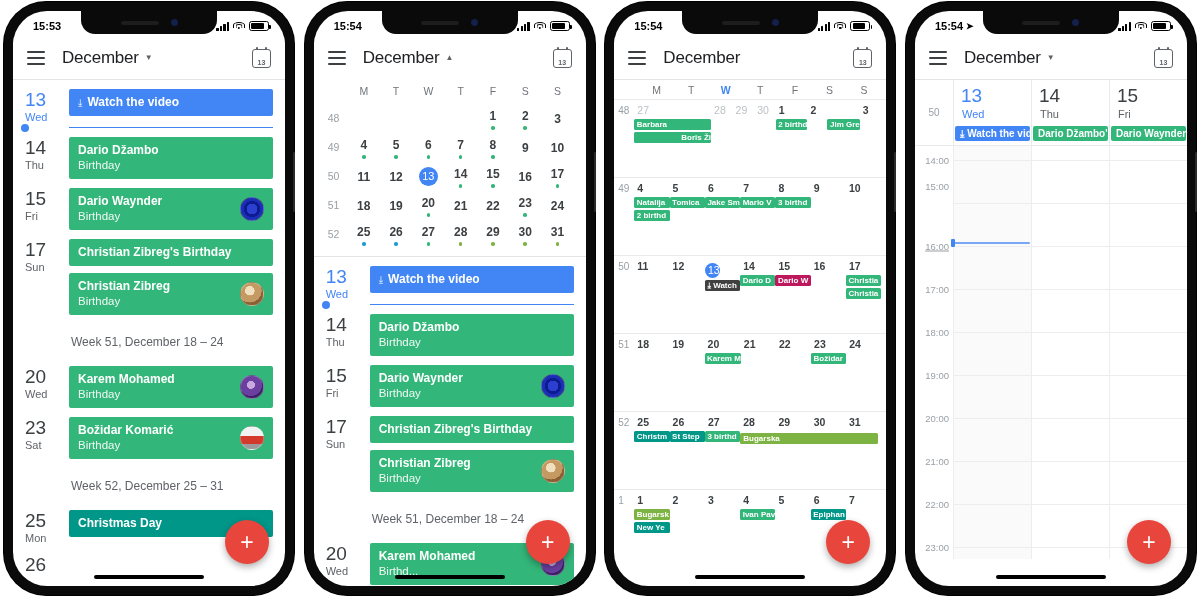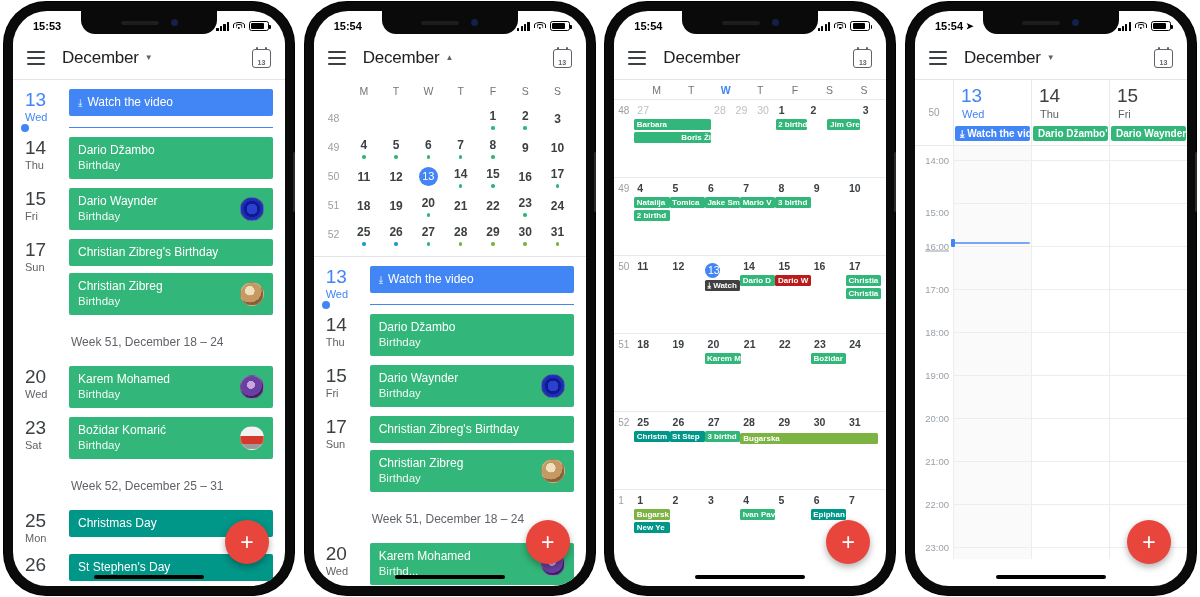--- a/index.html
+++ b/index.html
@@ -102,21 +102,21 @@
   .sched-date { width: 44px; flex:0 0 44px; padding-top:1px; }
   .sched-date .dnum { font-size:19px; color:#3c4043; line-height:20px; font-weight:normal;}
   .sched-date .ddow { font-size:11px; color:#5f6368; line-height:14px; }
   .sched-date.today .dnum, .sched-date.today .ddow { color:#4285f4; }
   .sched-events { flex:1; display:flex; flex-direction:column; gap:7px; min-width:0;}
   .chip {
     border-radius: 2px; padding: 6px 9px; color:#fff; position:relative;
     display:flex; align-items:center; min-height: 26px;
   }
   .chip .txt { flex:1; min-width:0; }
-  .chip .t1 { font-size:12px; font-weight:normal; line-height:15px; white-space:nowrap; overflow:hidden; }
+  .chip .t1 { font-size:12px; font-weight:bold; line-height:15px; white-space:nowrap; overflow:hidden; }
   .chip .t2 { font-size:11.5px; line-height:15px; opacity:.92; }
   .chip.two { min-height: 42px; }
   .avatar { width:24px;height:24px;border-radius:50%; flex:0 0 24px; margin-left:6px;
             background-size:cover; border:1px solid rgba(255,255,255,.25); }
   .av-blue { background: radial-gradient(circle at 50% 50%, #2b3fd0 0 34%, #0e1b8f 35% 52%, #1a2db8 53% 70%, #0a1160 71% 100%); }
   .av-dog  { background: radial-gradient(circle at 40% 35%, #f0e0c0 0 24%, #c49a62 25% 60%, #8a5f34 61% 100%); }
   .av-purple{ background: radial-gradient(circle at 45% 40%, #c9a8e0 0 22%, #6b3fa0 23% 62%, #3a1f63 63% 100%); }
   .av-car  { background: linear-gradient(180deg,#f2f2f2 0 42%, #d33a2c 43% 78%, #9b9b9b 79% 100%); }
   .now-line { position:relative; height:1px; background:#4285f4; margin-top:4px; }
   .now-dot { position:absolute; left:-48px; top:-3.5px; width:8px;height:8px;border-radius:50%;background:#4285f4; }
@@ -350,27 +350,20 @@
               <div class="txt">
                   <div class="t1">Christmas Day</div>
                 </div>
             </div>
           </div>
         </div>
         <div class="sched-row">
           <div class="sched-date">
             <div class="dnum">26</div>
           </div>
-          <div class="sched-events">
-            <div class="chip" style="background:#009688">
-              <div class="txt">
-                  <div class="t1">St Stephen's Day</div>
-                </div>
-            </div>
-          </div>
         </div>
       </div>
 
       <div class="fab">+</div>
       <div class="home-ind"></div>
     </div>
   </div>
 
   <div class="phone">
     <div class="screen">
@@ -710,21 +703,21 @@
               </div></div>
             <div class="fm-day">
               <span class="n">14</span>
               <div class="fm-chips">
                 <div class="fm-chip" style="background: rgb(51, 182, 121);">Dario D</div>
               </div>
             </div>
             <div class="fm-day">
               <span class="n">15</span>
               <div class="fm-chips">
-                <div class="fm-chip" style="background: #b91c1c;">Dario W</div>
+                <div class="fm-chip" style="background: #be185d;">Dario W</div>
               </div>
             </div>
             <div class="fm-day">
               <span class="n">16</span>
               <div class="fm-chips"></div>
             </div>
             <div class="fm-day">
               <span class="n">17</span>
               <div class="fm-chips">
                 <div class="fm-chip" style="background: rgb(51, 182, 121);">Christia</div>
@@ -908,21 +901,21 @@
         <div class="dv-col">
           <div class="dn">15</div>
           <div class="dd">Fri</div>
           <div class="dv-allday" style="background:#33b679">Dario Waynder's b</div>
         </div>
       </div>
 
       <div class="dv-grid">
         <div class="dv-times" id="dv-times">
             <div class="dv-time" style="top: 14px;">14:00</div>
-            <div class="dv-time" style="top: 66px;">15:00</div>
+            <div class="dv-time" style="top: 40px;">15:00</div>
             <div class="dv-time" style="top: 100px; text-decoration: underline;">16:00</div>
             <div class="dv-time" style="top: 143px;">17:00</div>
             <div class="dv-time" style="top: 186px;">18:00</div>
             <div class="dv-time" style="top: 229px;">19:00</div>
             <div class="dv-time" style="top: 272px;">20:00</div>
             <div class="dv-time" style="top: 315px;">21:00</div>
             <div class="dv-time" style="top: 358px;">22:00</div>
             <div class="dv-time" style="top: 401px;">23:00</div>
           </div>
         <div class="dv-cols">

